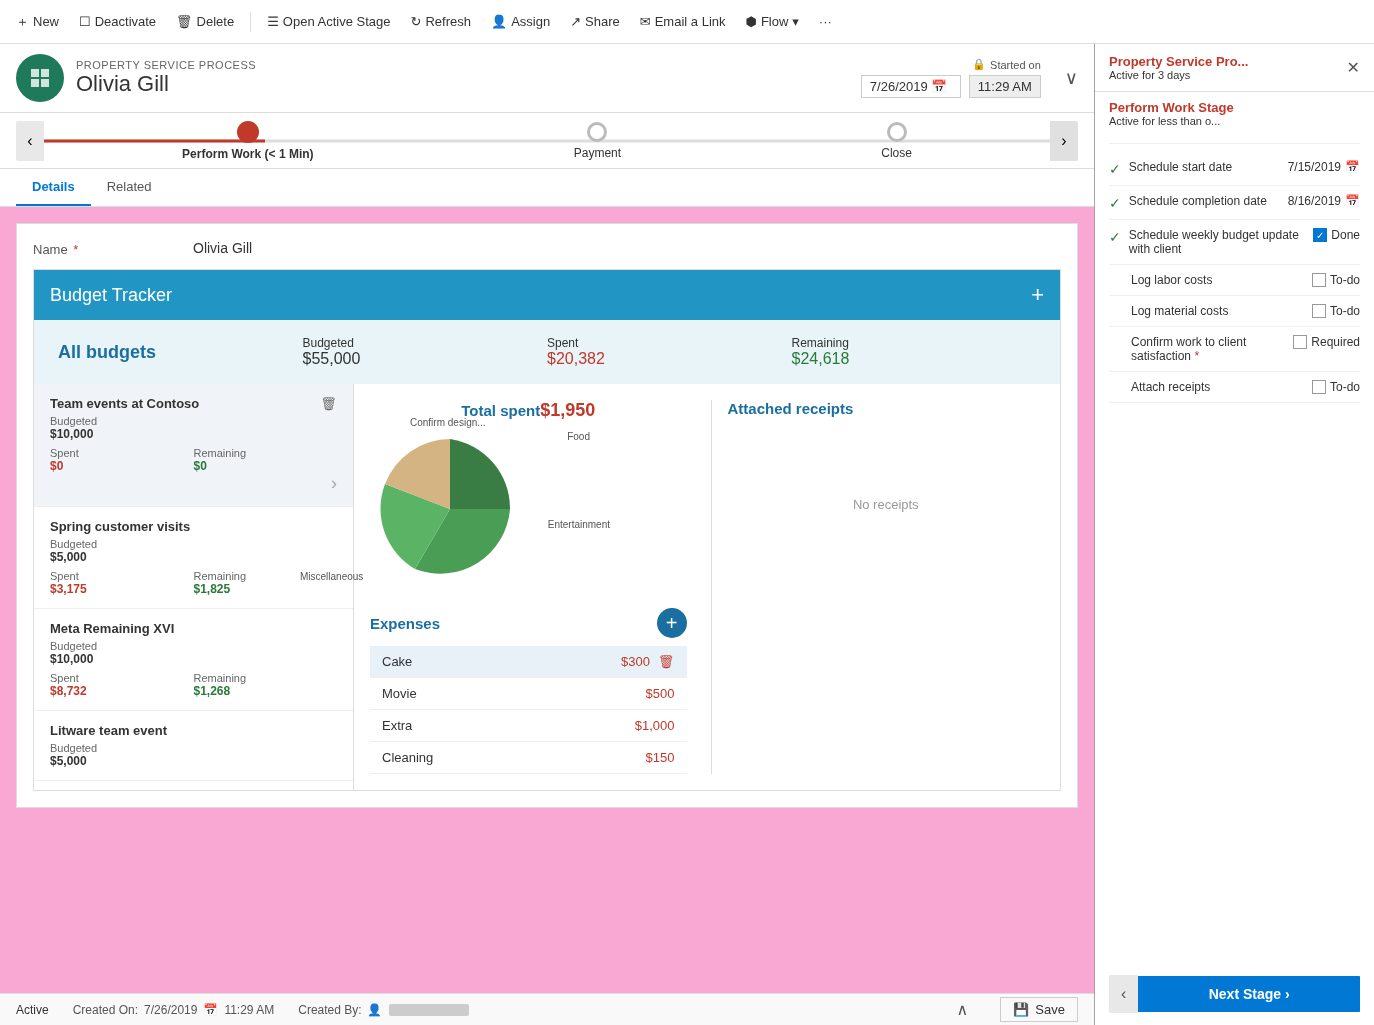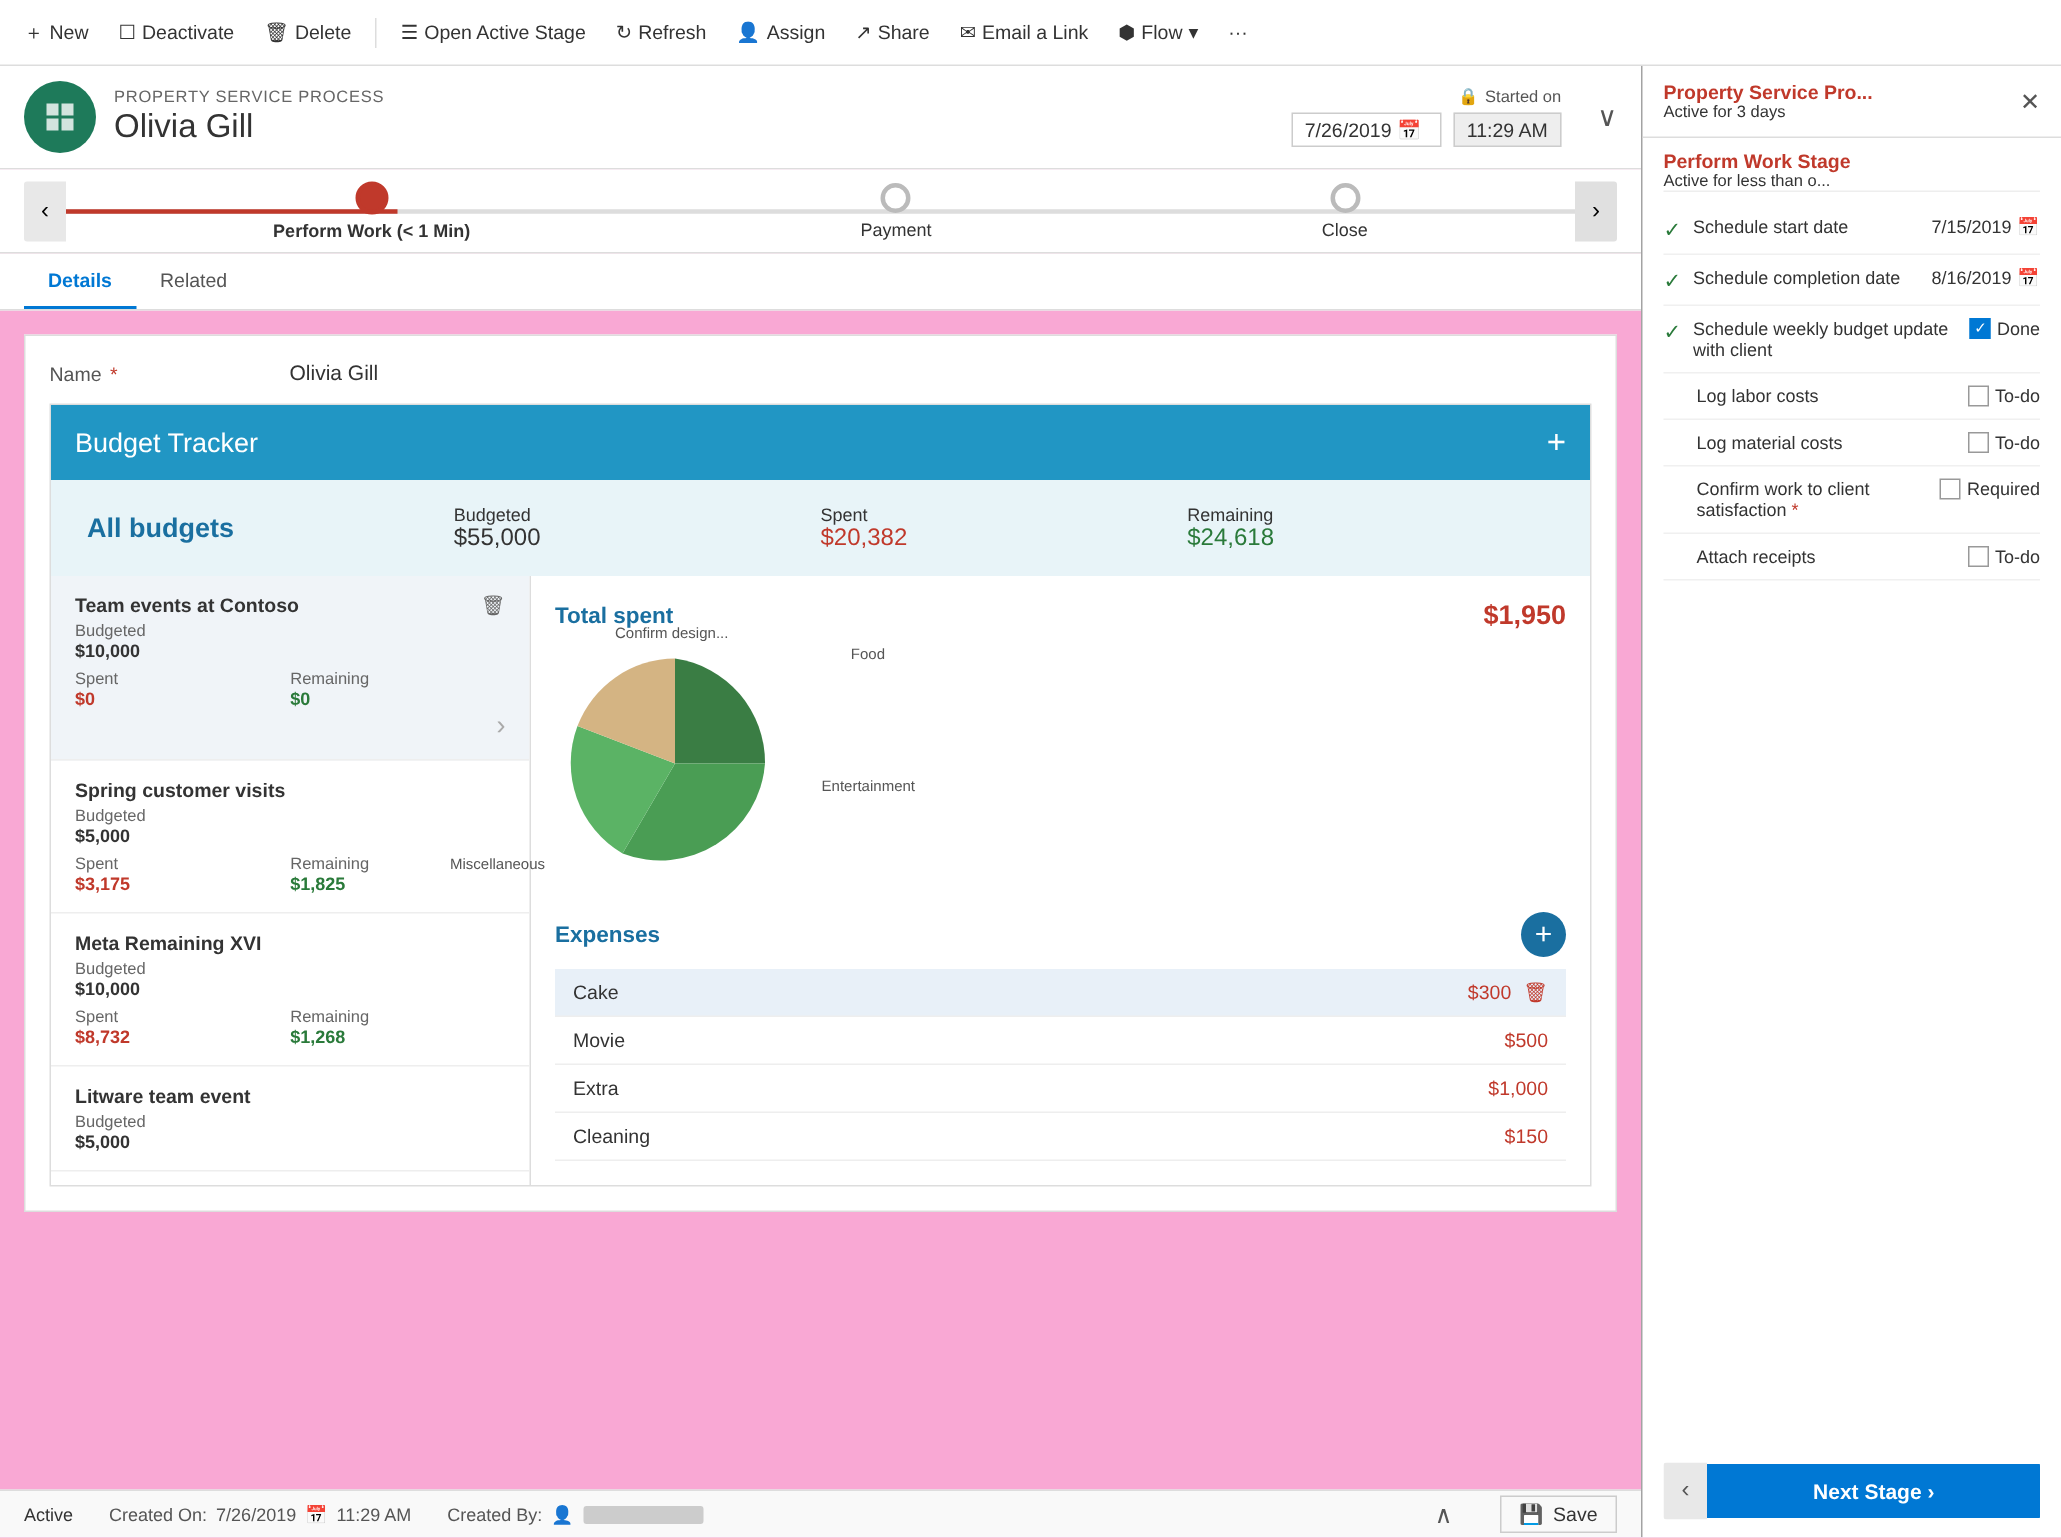--- a/index.html
+++ b/index.html
@@ -132,21 +132,21 @@
     .budget-item-name { font-size: 13px; font-weight: 600; color: #333; }
     .budget-item-delete { color: #666; cursor: pointer; }
     .budget-item-stats { display: flex; gap: 0; margin-top: 6px; }
     .budget-item-stat { flex: 1; }
     .budget-item-stat-label { font-size: 11px; color: #666; }
     .budget-item-stat-value { font-size: 12px; font-weight: 600; color: #333; }
     .budget-item-stat-value.red { color: #c0392b; }
     .budget-item-stat-value.green { color: #2a7a3a; }
     .budget-item-budgeted { font-size: 11px; color: #666; margin-top: 4px; }
     .budget-item-budgeted-val { font-size: 12px; color: #333; font-weight: 600; }
-    .total-spent-header { display: flex; justify-content: space-between; align-items: center; margin-bottom: 8px; }
+    .total-spent-header { display: flex; justify-content: center; align-items: center; margin-bottom: 8px; }
     .total-spent-label { color: #1a6fa0; font-size: 15px; font-weight: 600; }
     .total-spent-value { color: #c0392b; font-size: 18px; font-weight: 600; }
 
     
     .expenses-section { margin-top: 16px; }
     .expenses-header { display: flex; justify-content: space-between; align-items: center; margin-bottom: 8px; }
     .expenses-label { color: #1a6fa0; font-size: 15px; font-weight: 600; }
     .expenses-add { width: 30px; height: 30px; background: #1a6fa0; border-radius: 50%; color: #fff; display: flex; align-items: center; justify-content: center; cursor: pointer; font-size: 20px; }
     .expense-row { display: flex; justify-content: space-between; align-items: center; padding: 8px 12px; border-bottom: 1px solid #eee; }
     .expense-row.highlighted { background: #e8f0f8; }
@@ -468,20 +468,24 @@
                       <span class="expense-name">Extra</span>
                       <span class="expense-amount">$1,000</span>
                     </div>
                     <div class="expense-row">
                       <span class="expense-name">Cleaning</span>
                       <span class="expense-amount">$150</span>
                     </div>
                   </div>
                 </div>
 
+                <div style="flex:1; border-left:1px solid #ddd; padding-left:16px;">
+                  <div class="receipts-label">Attached receipts</div>
+                  <div class="no-receipts">No receipts</div>
+                </div>
               </div>
             </div>
           </div>
         </div>
       </div>
     </div>
 
     <div class="status-bar">
       <span class="status-active">Active</span>
       <div class="status-item">
@@ -509,21 +513,21 @@
     <div class="sidebar-header">
       <div>
         <div class="sidebar-process-title">Property Service Pro...</div>
         <div class="sidebar-process-status">Active for 3 days</div>
       </div>
       <span class="sidebar-close">✕</span>
     </div>
 
     <div style="padding: 8px 14px 0;">
       <div class="sidebar-process-title">Perform Work Stage</div>
-      <div style="font-size:11px; color:#333; padding-bottom:0; border-bottom:1px solid #eee;">Active for less than o...</div>
+      <div style="font-size:11px; color:#333; padding-bottom:16px; border-bottom:1px solid #eee;">Active for less than o...</div>
     </div>
 
     <div class="sidebar-checklist">
 
       <div class="checklist-item">
         <span class="checklist-item-check">✓</span>
         <span class="checklist-item-label">Schedule start date</span>
         <div class="checklist-item-status">
           <span>7/15/2019</span>
           <span>📅</span>

